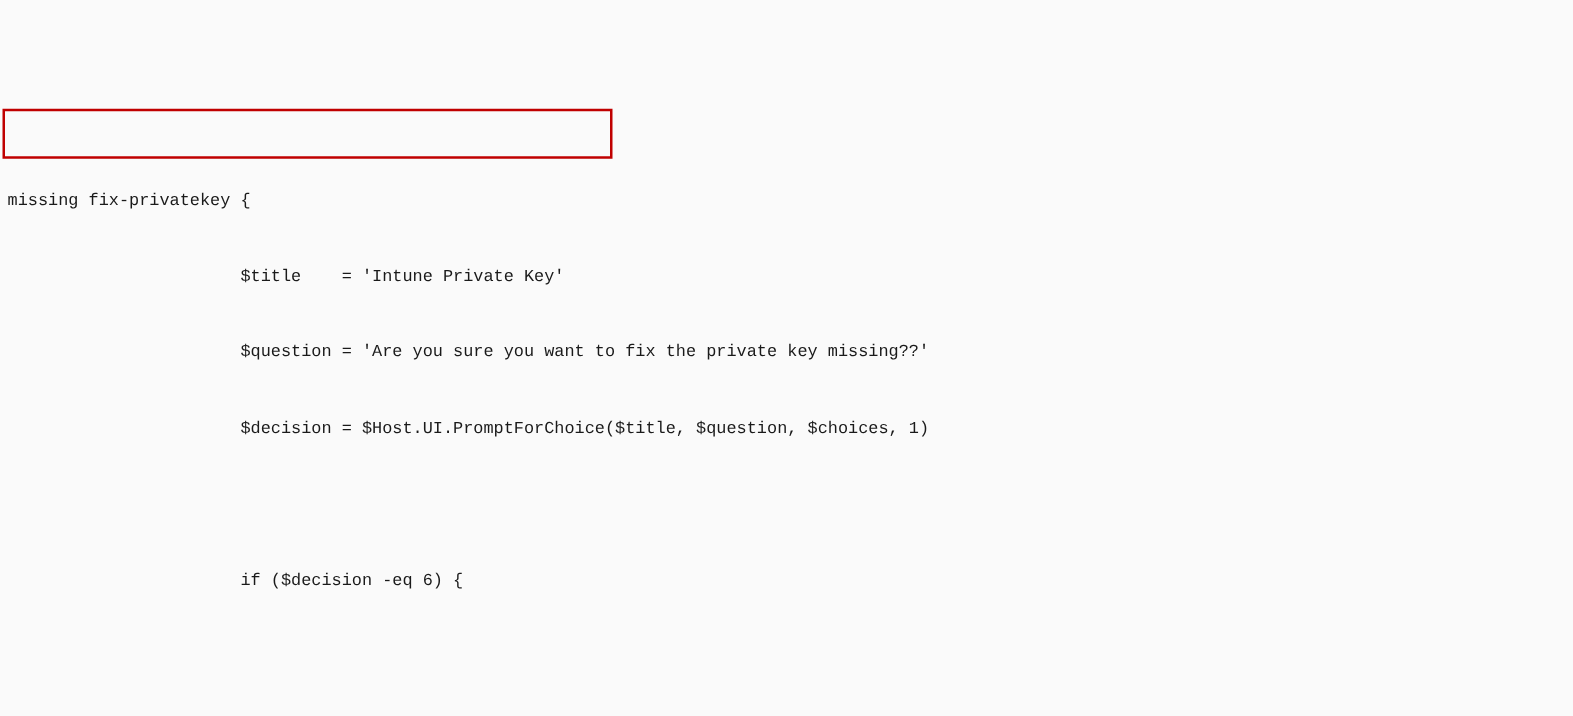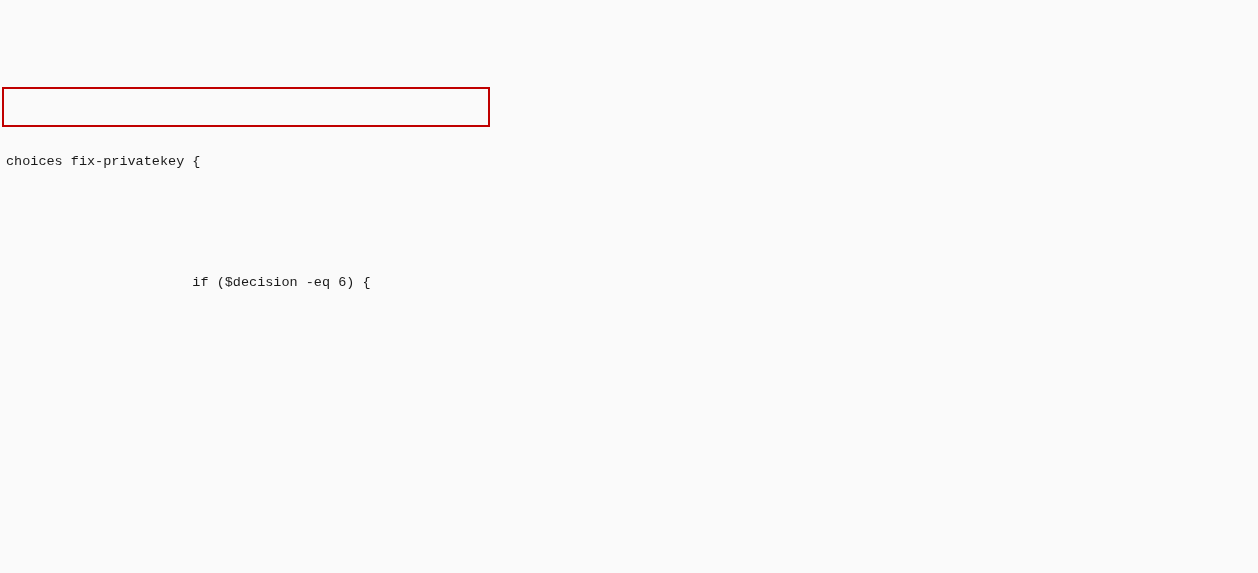--- a/index.html
+++ b/index.html
@@ -35,21 +35,24 @@
       min-height: 1.5em;
     }
   </style>
 </head>
 <body>
 
 
 
 <div class="code-container">
   <div class="highlight-box"></div>
-  <span class="code-line">choices fix-privatekey {</span>
+  <span class="code-line">missing fix-privatekey {</span>
+  <span class="code-line">                       $title    = 'Intune Private Key'</span>
+  <span class="code-line">                       $question = 'Are you sure you want to fix the private key missing??'</span>
+  <span class="code-line">                       $decision = $Host.UI.PromptForChoice($title, $question, $choices, 1)</span>
   <span class="code-line"></span>
   <span class="code-line">                       if ($decision -eq 6) {</span>
   
   
   
   
   
   
   
   

